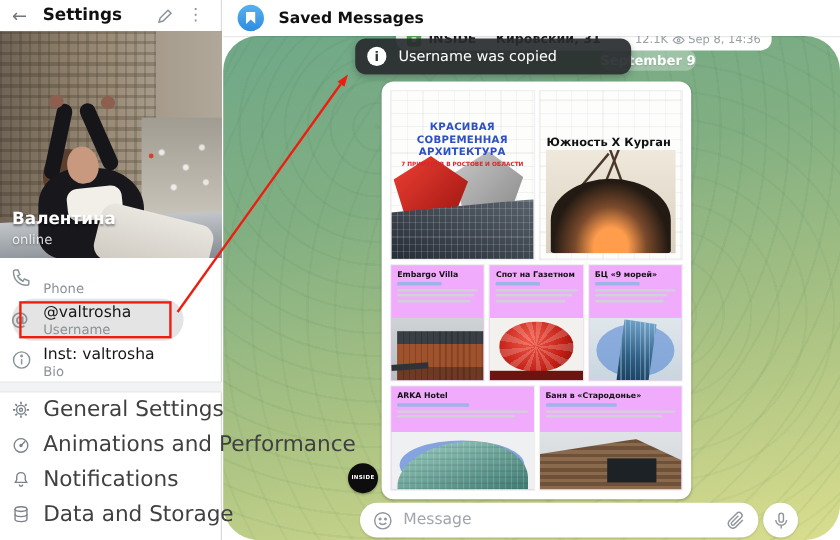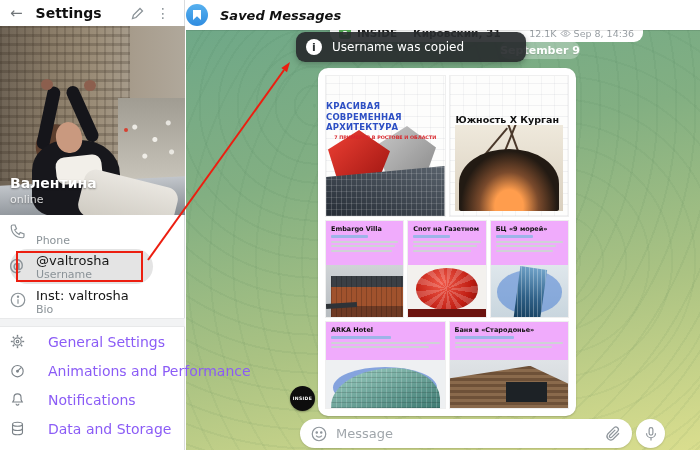--- a/index.html
+++ b/index.html
@@ -51,33 +51,33 @@
   .row-icon{position:absolute;left:9px;top:7px;width:20px;height:20px;color:#8b9398;z-index:1;}
   .at-glyph{font-size:15px;color:#8b9398;font-weight:bold;}
   .irow-value{position:relative;z-index:1;font-size:13px;color:#161616;line-height:15px;min-height:15px;}
   .irow-label{position:relative;z-index:1;font-size:11px;color:#8b9398;line-height:13px;}
 
   .separator{position:absolute;top:318px;left:0;width:185px;height:9px;background:#f2f3f4;
              border-top:1px solid #e8e9ea;border-bottom:1px solid #e8e9ea;}
   .menu{position:absolute;top:327px;left:0;width:185px;}
   .menu-item{position:relative;height:29px;display:flex;align-items:center;padding-left:36px;cursor:pointer;}
   .menu-icon{position:absolute;left:9px;top:50%;transform:translateY(-50%);width:18px;height:18px;color:#7b8288;}
-  .menu-label{font-size:14px;color:#8b5cf6;white-space:nowrap;margin-left:12px;}
+  .menu-label{font-size:18px;color:#404040;white-space:nowrap;}
 
   
   .chat{position:absolute;left:186px;top:0;width:514px;height:450px;}
   .c-header{position:absolute;top:0;left:0;right:0;height:30px;background:#fff;display:flex;align-items:center;
-            gap:12px;z-index:10;box-shadow:0 1px 0 rgba(0,0,0,.09);cursor:pointer;font-style:italic;}
+            padding-left:12px;gap:12px;z-index:10;box-shadow:0 1px 0 rgba(0,0,0,.09);cursor:pointer;}
   .sm-avatar{width:22px;height:22px;border-radius:50%;background:linear-gradient(180deg,#57b1ef,#2f8ce0);
              display:flex;align-items:center;justify-content:center;}
   .bookmark{width:8px;height:10px;background:#fff;clip-path:polygon(0 0,100% 0,100% 100%,50% 62%,0 100%);}
   .c-title{font-size:13px;font-weight:bold;color:#101010;}
 
   .c-body{position:absolute;top:30px;left:0;right:0;bottom:0;overflow:hidden;
-      background:linear-gradient(168deg,#6fa888 0%,#82af82 32%,#abc383 66%,#dade8e 100%);}
+      background:linear-gradient(168deg,#6fa888 0%,#82af82 32%,#abc383 66%,#dade8e 100%);border-radius:29px;}
   .c-body::before{content:"";position:absolute;inset:0;pointer-events:none;background-image:
       repeating-radial-gradient(circle at 25% 18%, rgba(25,80,45,.05) 0 2px, transparent 2px 19px),
       repeating-radial-gradient(circle at 72% 55%, rgba(25,80,45,.045) 0 2px, transparent 2px 23px);}
 
   .pmsg{position:absolute;left:144px;top:-13px;width:313px;height:25px;background:#fff;border-radius:0 0 9px 9px;
         display:flex;align-items:flex-end;padding:0 9px 3px 9px;gap:6px;z-index:6;cursor:pointer;}
   .pmsg-icon{width:12px;height:12px;border-radius:3px;background:linear-gradient(#62bf5e,#3f9e4c);flex:none;
              display:flex;align-items:center;justify-content:center;}
   .pmsg-icon i{width:4px;height:4px;background:#fff;border-radius:1px;}
   .pmsg-brand{font-size:10.5px;font-weight:bold;color:#1d1d1d;}
@@ -99,21 +99,21 @@
 
   
   .album{position:absolute;left:132px;top:38px;width:258px;height:348px;background:#fff;border-radius:10px;
          padding:8px;box-shadow:0 1px 2px rgba(0,0,0,.2);z-index:5;display:flex;flex-direction:column;gap:5px;cursor:pointer;}
   .a-row{display:flex;gap:5px;}
   .row-top{height:140px;} .row-mid{height:96px;} .row-bot{height:86px;}
   .panel{flex:1;position:relative;background:#f0abfc;box-shadow:0 0 0 1px #efefef;overflow:hidden;}
   .sketch{background-color:#fdfdfc;background-image:
       repeating-linear-gradient(0deg, rgba(120,125,145,.09) 0 1px, transparent 1px 11px),
       repeating-linear-gradient(90deg, rgba(120,125,145,.07) 0 1px, transparent 1px 13px);}
-  .cover-title{margin-top:25px;font-size:8.5px;font-weight:800;color:#2d4fc4;line-height:1.25;letter-spacing:.2px;position:relative;z-index:2;}
+  .cover-title{margin-top:25px;text-align:center;font-size:8.5px;font-weight:800;color:#2d4fc4;line-height:1.25;letter-spacing:.2px;position:relative;z-index:2;}
   .cover-sub{text-align:center;font-size:4.8px;font-weight:bold;color:#d9262b;margin-top:2px;position:relative;z-index:2;}
   .crystal-gray{position:absolute;left:52px;top:50px;width:58px;height:54px;z-index:0;
       background:linear-gradient(135deg,#c9c9c9,#8a8a8a);clip-path:polygon(50% 0,100% 40%,80% 100%,14% 94%,0 34%);}
   .crystal-red{position:absolute;left:2px;top:54px;width:62px;height:56px;z-index:1;
       background:linear-gradient(135deg,#ef4034,#9c1410);clip-path:polygon(50% 0,100% 38%,78% 100%,16% 92%,0 35%);}
   .cover-building{position:absolute;left:0;right:0;bottom:0;height:50px;z-index:2;
       clip-path:polygon(0 22%,100% 0,100% 100%,0 100%);
       background-image:
       repeating-linear-gradient(90deg, rgba(255,255,255,.16) 0 1px, transparent 1px 5px),
       repeating-linear-gradient(0deg, rgba(255,255,255,.13) 0 1px, transparent 1px 6px),

